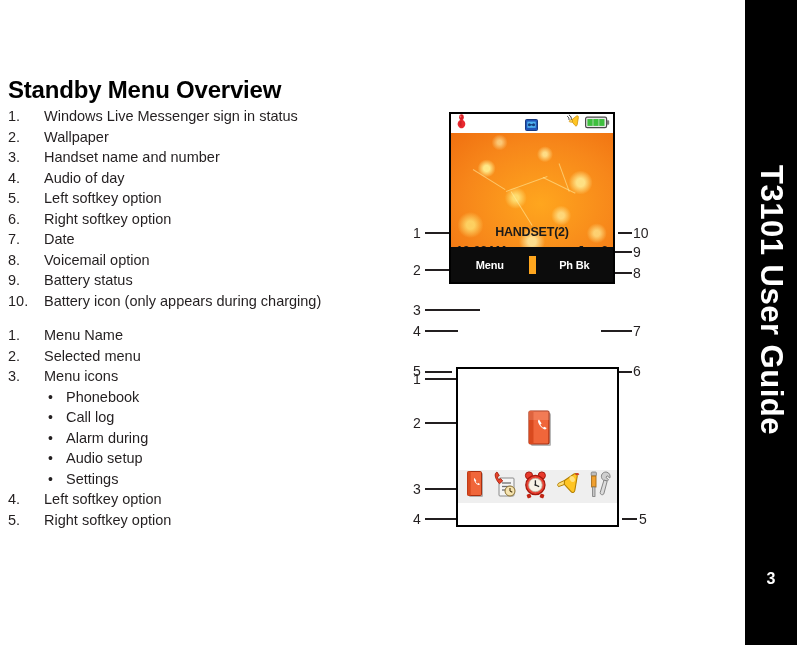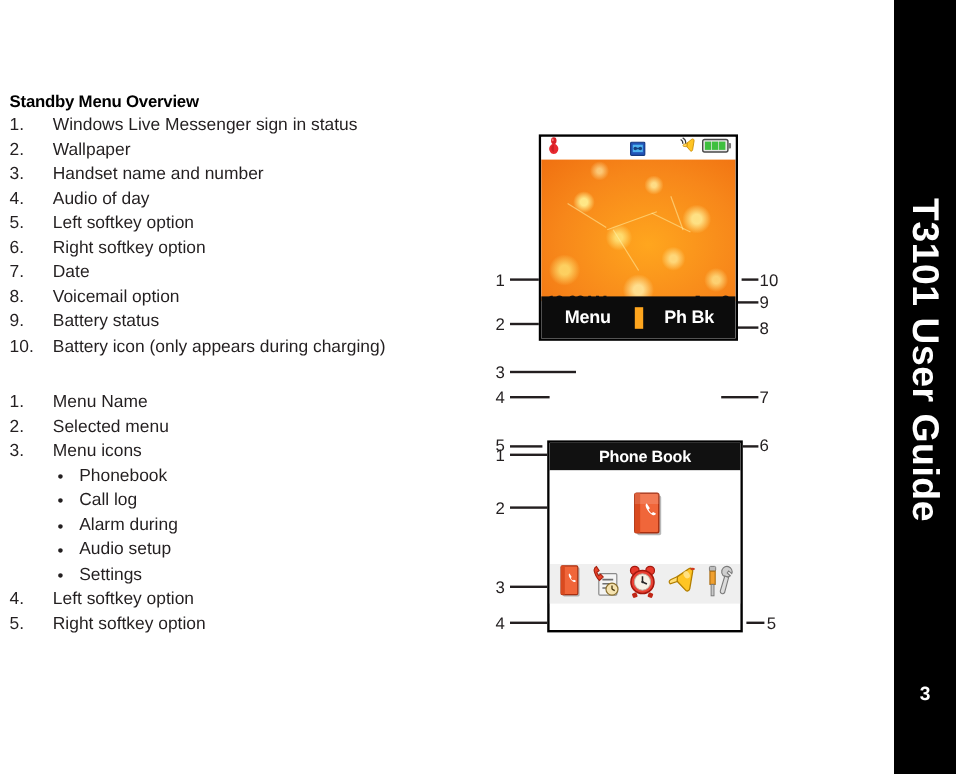--- a/index.html
+++ b/index.html
@@ -49,21 +49,21 @@
     font-weight: bold;
   }
 
   
   .text-col {
     position: absolute;
     left: 8px;
     width: 380px;
   }
   .section-title {
-    font-size: 14px;
+    font-size: 24px;
     font-weight: bold;
     letter-spacing: -0.2px;
     margin: 0 0 2px 0;
     color: #000;
   }
   .num-list {
     list-style: none;
     margin: 0;
     padding: 0;
   }
@@ -170,21 +170,21 @@
     left: 0; bottom: 0;
     width: 100%; height: 35px;
     background: #0c0c0c;
     display: flex;
     align-items: center;
   }
   #softkeys1 .sk {
     flex: 1 1 0;
     text-align: center;
     color: #ffffff;
-    font-size: 15px;
+    font-size: 11px;
     font-weight: bold;
     letter-spacing: -0.2px;
   }
   #sk-divider1 {
     width: 7px;
     height: 18px;
     background: #ffa61e;
     flex: 0 0 7px;
   }
 
@@ -455,20 +455,21 @@
       </span>
     </div>
 
     <div id="wallpaper1">
       <span class="wp-line" style="left:22px; top:36px; width:38px; transform:rotate(32deg);"></span>
       <span class="wp-line" style="left:55px; top:58px; width:44px; transform:rotate(-20deg);"></span>
       <span class="wp-line" style="left:92px; top:44px; width:36px; transform:rotate(26deg);"></span>
       <span class="wp-line" style="left:60px; top:58px; width:40px; transform:rotate(58deg);"></span>
       <span class="wp-line" style="left:108px; top:30px; width:30px; transform:rotate(70deg);"></span>
 
+      <div id="handset-name">HANDSET(2)</div>
       <div id="time-row">
         <span>12:08AM</span>
         <span>Jan 2</span>
       </div>
     </div>
 
     <div id="softkeys1">
       <span class="sk">Menu</span>
       <span id="sk-divider1"></span>
       <span class="sk">Ph Bk</span>
@@ -485,23 +486,20 @@
   <span class="callout" style="left:234px; top:152px;">5</span>
 
   <span class="lead" style="left:20px; top:18px;  width:33px;"></span>
   <span class="lead" style="left:20px; top:62px;  width:55px;"></span>
   <span class="lead" style="left:20px; top:128px; width:40px;"></span>
   <span class="lead" style="left:20px; top:158px; width:33px;"></span>
   <span class="lead" style="left:217px; top:158px; width:15px;"></span>
 
   <div class="phone-screen" id="screen2">
 
-    <div id="titlebar2">
-      <span>Phone Book</span>
-    </div>
 
     <div id="content2">
 
       <span>
         <svg width="31" height="40" viewBox="0 0 31 40">
           <rect x="9" y="4" width="20" height="33" rx="1.5" fill="#b8b8b8"></rect>
           <rect x="7" y="2" width="20" height="33" rx="1.5" fill="#f0663a"></rect>
           <rect x="7" y="2" width="20" height="33" rx="1.5" fill="none" stroke="#a82f10" stroke-width="1.2"></rect>
           <rect x="7" y="2" width="4.5" height="33" fill="#d94a1f"></rect>
           <path d="M17.0 10.5 c-1.3 0.6 -1.2 2.2 -0.3 4.1 c1.1 2.4 3.0 4.6 5.0 5.5 c1.6 0.7 2.6 0.1 2.9 -1.1 l-2.3 -1.3 l-1.3 1.0 c-1.1 -0.8 -2.1 -2.0 -2.6 -3.2 l1.2 -1.0 Z" fill="#ffffff"></path>

